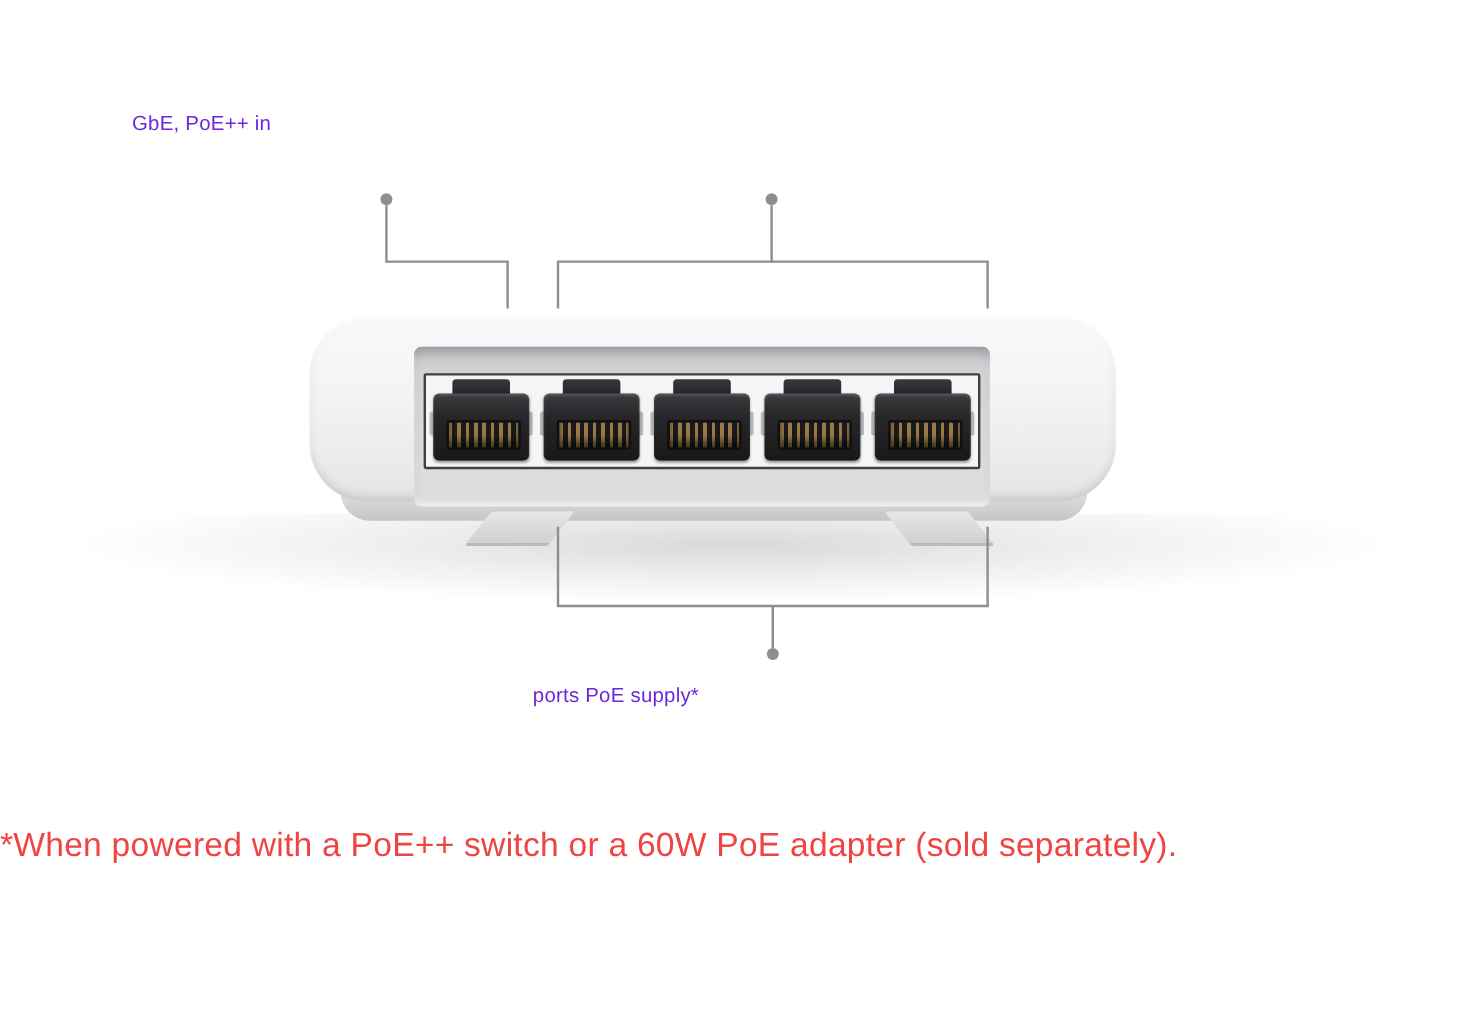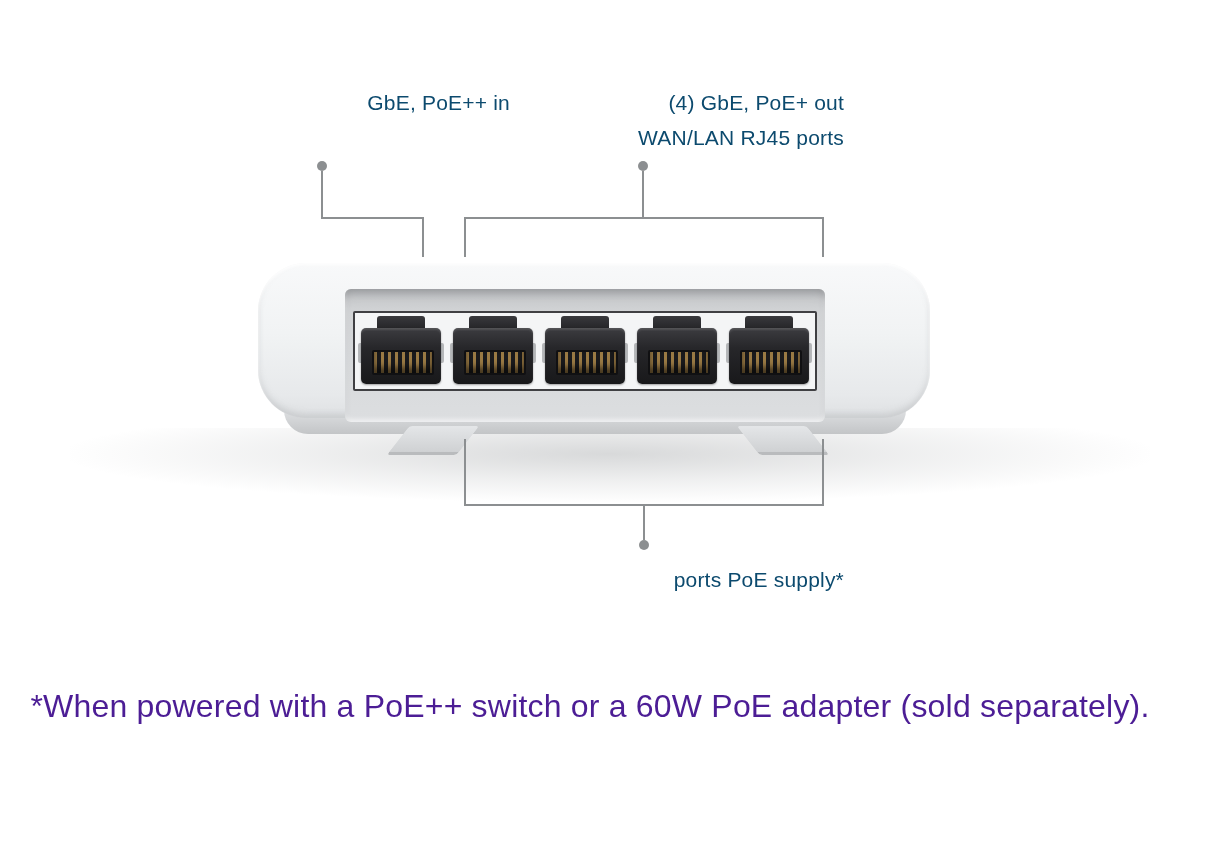--- a/index.html
+++ b/index.html
@@ -5,32 +5,32 @@
   html,body{margin:0;padding:0;}
   body{
     width:1214px;height:846px;position:relative;overflow:hidden;
     background:#ffffff;
     font-family:"Liberation Sans", sans-serif;
   }
   .stage{position:absolute;inset:0;}
 
   
   .callout{
-    position:absolute;text-align:right;
-    font-size:21px;line-height:35px;color:#0c4a6e;
+    position:absolute;text-align:left;
+    font-size:17px;line-height:35px;color:#6d28d9;
     letter-spacing:.2px;white-space:nowrap;
   }
   .callout span{display:block;}
   .label-poe-in{left:110px;top:85px;width:400px;}
   .label-poe-out{left:444px;top:85px;width:400px;}
   .label-supply{left:444px;top:562px;width:400px;}
 
   .footnote{
     position:absolute;left:0;top:688px;width:1180px;
-    text-align:center;font-size:32px;color:#4c1d95;letter-spacing:.2px;
+    font-size:28px;color:#ef4444;letter-spacing:.2px;
   }
 
   
   svg.leaders{position:absolute;left:0;top:0;}
 
   
   .device-shadow{
     position:absolute;left:70px;top:428px;width:1080px;height:74px;
     background:radial-gradient(ellipse at 50% 35%, rgba(125,129,132,.30) 0%, rgba(125,129,132,.12) 40%, rgba(125,129,132,0) 72%);
   }
@@ -90,24 +90,20 @@
     box-shadow:inset 0 -6px 6px rgba(0,0,0,.55);
   }
 </style>
 </head>
 <body>
 
 <div class="stage">
 
   <div class="callout label-poe-in">
     <span>GbE, PoE++ in</span>
-  </div>
-  <div class="callout label-poe-out">
-    <span>(4) GbE, PoE+ out</span>
-    <span>WAN/LAN RJ45 ports</span>
   </div>
   <div class="callout label-supply">
     <span>ports PoE supply*</span>
   </div>
 
   <div class="footnote">*When powered with a PoE++ switch or a 60W PoE adapter (sold separately).</div>
 
   <div class="device-shadow"></div>
   <div class="device-base"></div>
   <div class="device-foot foot-left"></div>

